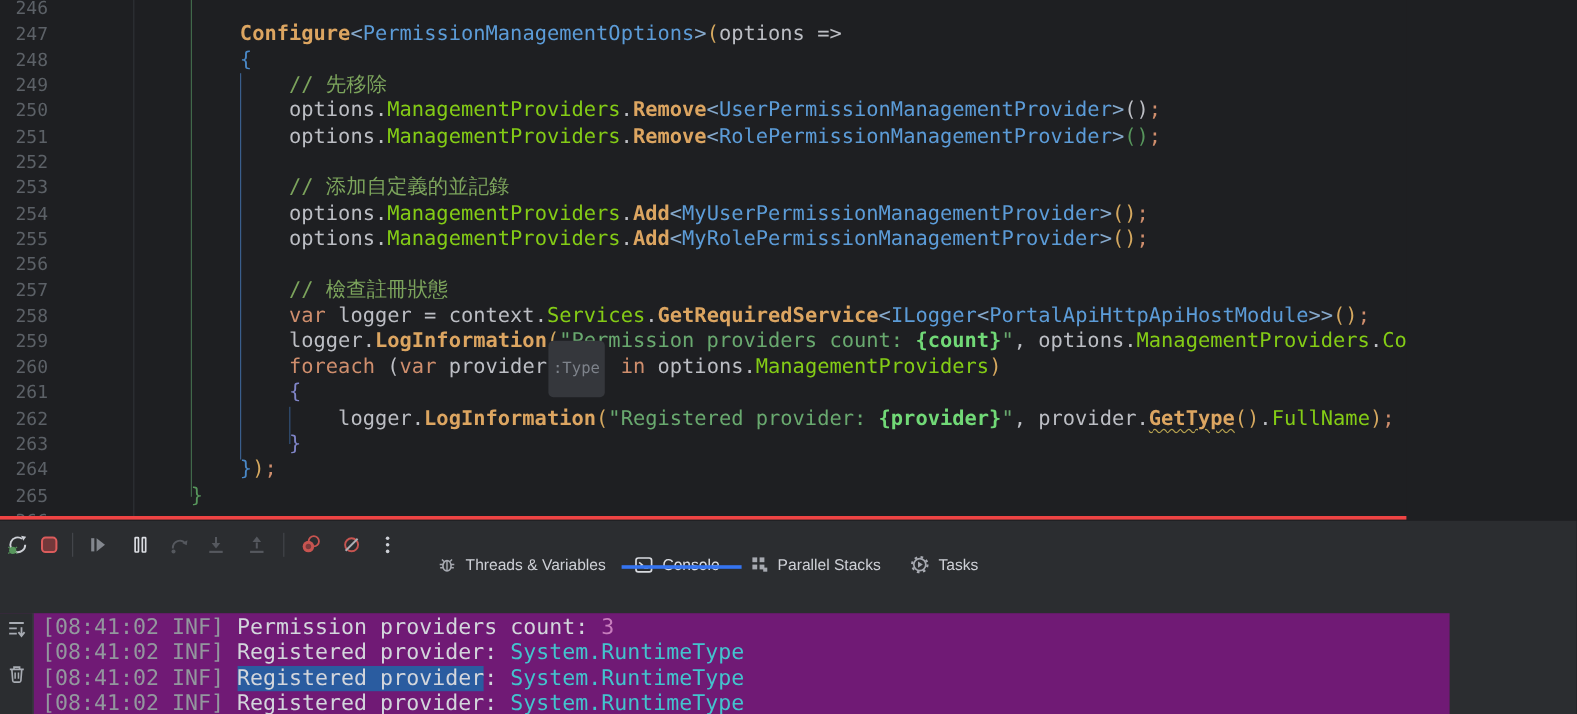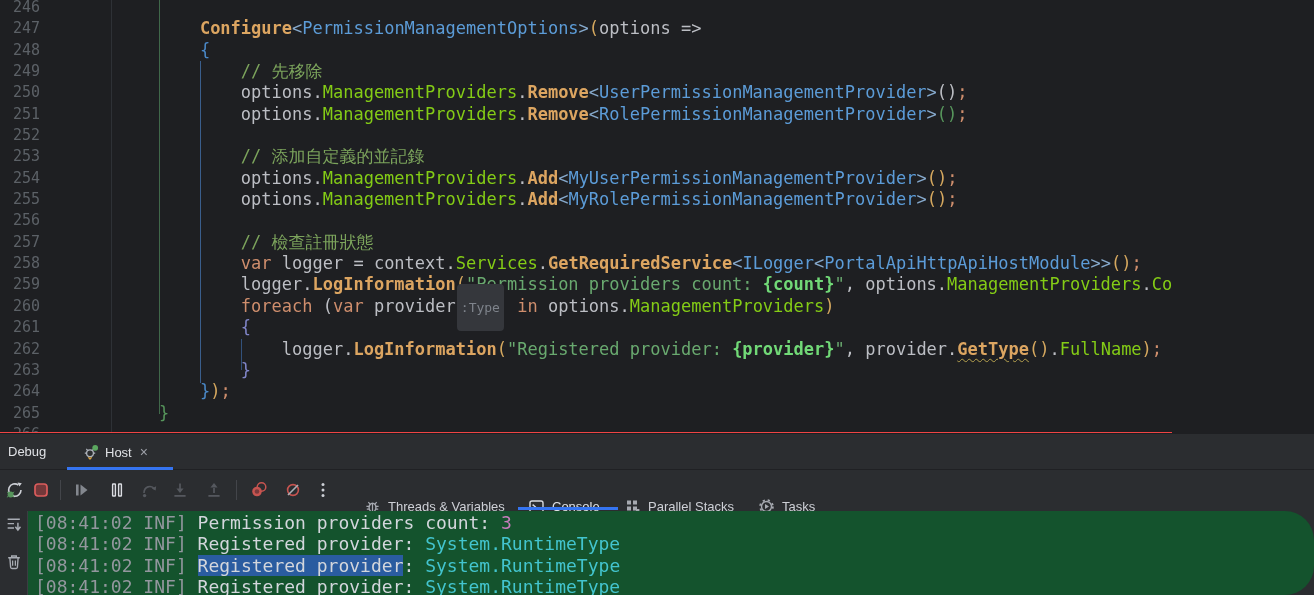--- a/index.html
+++ b/index.html
@@ -2,21 +2,21 @@
 <html><head>
 <meta charset="utf-8">
 <style>
   * { box-sizing: border-box; margin: 0; padding: 0; }
   html,body { width:1314px; height:595px; overflow:hidden; background:#1E1F22;
     font-family:"Liberation Sans", sans-serif; }
   #stage { position:relative; width:1314px; height:595px; background:#1E1F22; }
 
   
   #editor { position:absolute; left:0; top:0; width:1172px; height:433px;
-    background:#1E1F22; border-bottom:1px solid #ef4444; overflow:hidden; }
+    background:#1E1F22; border-bottom:3px solid #ef4444; overflow:hidden; }
   #gutter { position:absolute; left:0; top:-3px; width:40px; text-align:right;
     font-family:"DejaVu Sans Mono", monospace; font-size:15px; color:#5C6167; }
   .gln { height:21.35px; line-height:21.35px; }
   #gutter-border { position:absolute; left:111px; top:0; width:1px; height:433px; background:#2E3136; }
   .indent-guide { position:absolute; width:1px; }
   #guide-green { left:159px; top:0; height:414px; background:#40684A; }
   #guide-blue  { left:200px; top:61px; height:322px; background:#3A5E8C; }
   #guide-blue2 { left:241px; top:339px; height:31px; background:#32517B; }
   #code { position:absolute; left:118px; top:-3px; white-space:pre;
     font-family:"DejaVu Sans Mono", monospace; font-size:17px; line-height:21.35px; color:#BCBEC4; }
@@ -50,21 +50,21 @@
   #host-underline { position:absolute; left:67px; bottom:-1px; width:106px; height:3px; background:#3574F0; }
 
   #panel-toolbar { position:relative; height:40px; }
   .tb-icon { position:absolute; top:11px; width:18px; height:18px; }
   .tb-sep { position:absolute; top:10px; width:1px; height:20px; background:#43454A; }
   .view-tab { position:absolute; top:16px; height:40px; display:flex; align-items:center; gap:7px;
     font-size:13px; color:#CED0D6; }
   .view-tab.selected { color:#DFE1E5; }
   #console-underline { position:absolute; left:518px; bottom:0; width:100px; height:3px; background:#3574F0; }
 
-  #console-area { position:absolute; left:0; top:77px; width:1314px; height:84px; background:#14532d;border-radius:29px; }
+  #console-area { position:absolute; left:0; top:77px; width:1208px; height:84px; background:#701a75; }
   #console-strip { position:absolute; left:0; top:0; width:28px; height:84px; background:#2B2D30;
     border-right:1px solid #3B3D42; }
   .strip-icon { position:absolute; left:5px; width:18px; height:18px; }
   #console-lines { position:absolute; left:35px; top:1px; white-space:pre;
     font-family:"DejaVu Sans Mono", monospace; font-size:18px; line-height:21.3px; }
   .console-line { height:21.3px; }
   .c-time { color:#93979E; }
   .c-msg  { color:#D3D6DC; }
   .c-num  { color:#C77DBD; }
   .c-cls  { color:#43C4CE; }
@@ -101,34 +101,20 @@
       </div>
     <div id="gutter-border"></div>
     <div id="guide-green" class="indent-guide"></div>
     <div id="guide-blue" class="indent-guide"></div>
     <div id="guide-blue2" class="indent-guide"></div>
     <div id="code"><div class="code-line"></div><div class="code-line"><span class="tk-p">        </span><span class="tk-m">Configure</span><span class="tk-a">&lt;</span><span class="tk-t">PermissionManagementOptions</span><span class="tk-a">&gt;</span><span class="tk-y">(</span><span class="tk-p">options </span><span class="tk-p">=&gt;</span></div><div class="code-line"><span class="tk-p">        </span><span class="tk-bb">{</span></div><div class="code-line"><span class="tk-p">            </span><span class="tk-c">// 先移除</span></div><div class="code-line"><span class="tk-p">            options.</span><span class="tk-pr">ManagementProviders</span><span class="tk-p">.</span><span class="tk-m">Remove</span><span class="tk-a">&lt;</span><span class="tk-t">UserPermissionManagementProvider</span><span class="tk-a">&gt;</span><span class="tk-p">()</span><span class="tk-s">;</span></div><div class="code-line"><span class="tk-p">            options.</span><span class="tk-pr">ManagementProviders</span><span class="tk-p">.</span><span class="tk-m">Remove</span><span class="tk-a">&lt;</span><span class="tk-t">RolePermissionManagementProvider</span><span class="tk-a">&gt;</span><span class="tk-g">()</span><span class="tk-s">;</span></div><div class="code-line"></div><div class="code-line"><span class="tk-p">            </span><span class="tk-c">// 添加自定義的並記錄</span></div><div class="code-line"><span class="tk-p">            options.</span><span class="tk-pr">ManagementProviders</span><span class="tk-p">.</span><span class="tk-m">Add</span><span class="tk-a">&lt;</span><span class="tk-t">MyUserPermissionManagementProvider</span><span class="tk-a">&gt;</span><span class="tk-y">()</span><span class="tk-s">;</span></div><div class="code-line"><span class="tk-p">            options.</span><span class="tk-pr">ManagementProviders</span><span class="tk-p">.</span><span class="tk-m">Add</span><span class="tk-a">&lt;</span><span class="tk-t">MyRolePermissionManagementProvider</span><span class="tk-a">&gt;</span><span class="tk-y">()</span><span class="tk-s">;</span></div><div class="code-line"></div><div class="code-line"><span class="tk-p">            </span><span class="tk-c">// 檢查註冊狀態</span></div><div class="code-line"><span class="tk-p">            </span><span class="tk-k">var</span><span class="tk-p"> logger = context.</span><span class="tk-pr">Services</span><span class="tk-p">.</span><span class="tk-m">GetRequiredService</span><span class="tk-a">&lt;</span><span class="tk-t">ILogger</span><span class="tk-a">&lt;</span><span class="tk-t">PortalApiHttpApiHostModule</span><span class="tk-a">&gt;&gt;</span><span class="tk-y">()</span><span class="tk-s">;</span></div><div class="code-line"><span class="tk-p">            logger.</span><span class="tk-m">LogInformation</span><span class="tk-y">(</span><span class="tk-st">"Permission providers count: </span><span class="tk-ph">{count}</span><span class="tk-st">"</span><span class="tk-p">, options.</span><span class="tk-pr">ManagementProviders</span><span class="tk-p">.</span><span class="tk-pr">Count</span><span class="tk-y">)</span><span class="tk-s">;</span></div><div class="code-line"><span class="tk-p">            </span><span class="tk-k">foreach</span><span class="tk-p"> (</span><span class="tk-k">var</span><span class="tk-p"> provider</span><span class="tk-il">:Type</span><span class="tk-p"> </span><span class="tk-k">in</span><span class="tk-p"> options.</span><span class="tk-pr">ManagementProviders</span><span class="tk-y">)</span></div><div class="code-line"><span class="tk-p">            </span><span class="tk-bp">{</span></div><div class="code-line"><span class="tk-p">                logger.</span><span class="tk-m">LogInformation</span><span class="tk-y">(</span><span class="tk-st">"Registered provider: </span><span class="tk-ph">{provider}</span><span class="tk-st">"</span><span class="tk-p">, provider.</span><span class="tk-u">GetType</span><span class="tk-y">()</span><span class="tk-p">.</span><span class="tk-pr">FullName</span><span class="tk-y">)</span><span class="tk-s">;</span></div><div class="code-line"><span class="tk-p">            </span><span class="tk-bp">}</span></div><div class="code-line"><span class="tk-p">        </span><span class="tk-bb">}</span><span class="tk-y">)</span><span class="tk-s">;</span></div><div class="code-line"><span class="tk-p">    </span><span class="tk-bg2">}</span></div><div class="code-line"></div></div>
   </div>
 
   <div id="panel">
 
-    <div id="panel-header">
-      <span id="debug-title">Debug</span>
-      <div id="host-tab">
-        <svg width="16" height="16" viewBox="0 0 16 16">
-          <circle cx="7" cy="9.2" r="3.4" fill="none" stroke="#AEB3BB" stroke-width="1.3"></circle>
-          <path d="M4.8 6.6 L3.3 4.9 M9.2 6.6 L10.7 4.9 M3.6 9.2 H1.8 M12.2 9.2 H10.4" stroke="#AEB3BB" stroke-width="1.2" fill="none"></path>
-          <path d="M5.4 13.2 L7 15 L8.6 13.2" fill="none" stroke="#D9A343" stroke-width="1.3"></path>
-          <circle cx="12.2" cy="3.8" r="2.9" fill="#5BA75F"></circle>
-        </svg>
-        <span id="host-label">Host</span>
-        <span id="host-close">×</span>
-      </div>
-      <div id="host-underline"></div>
-    </div>
 
     <div id="panel-toolbar">
       <svg class="tb-icon" style="left:6px" viewBox="0 0 18 18">
         <path d="M15 9 a6.2 6.2 0 1 1 -2.6 -5" fill="none" stroke="#CDD0D6" stroke-width="1.6"></path>
         <path d="M11.6 1.4 L15.8 2.2 L13.4 5.6 z" fill="#CDD0D6"></path>
         <circle cx="4.6" cy="13.6" r="3" fill="#57965C"></circle>
         <path d="M2.2 11.8 L1 10.8 M2 15.4 L0.9 16.3 M7 11.8 L8.2 10.8 M7.2 15.4 L8.3 16.3" stroke="#57965C" stroke-width="1"></path>
       </svg>
       <svg class="tb-icon" style="left:32px" viewBox="0 0 18 18">
         <rect x="3" y="3" width="12" height="12" rx="3" fill="#73383A" stroke="#DB5C5C" stroke-width="1.7"></rect>

